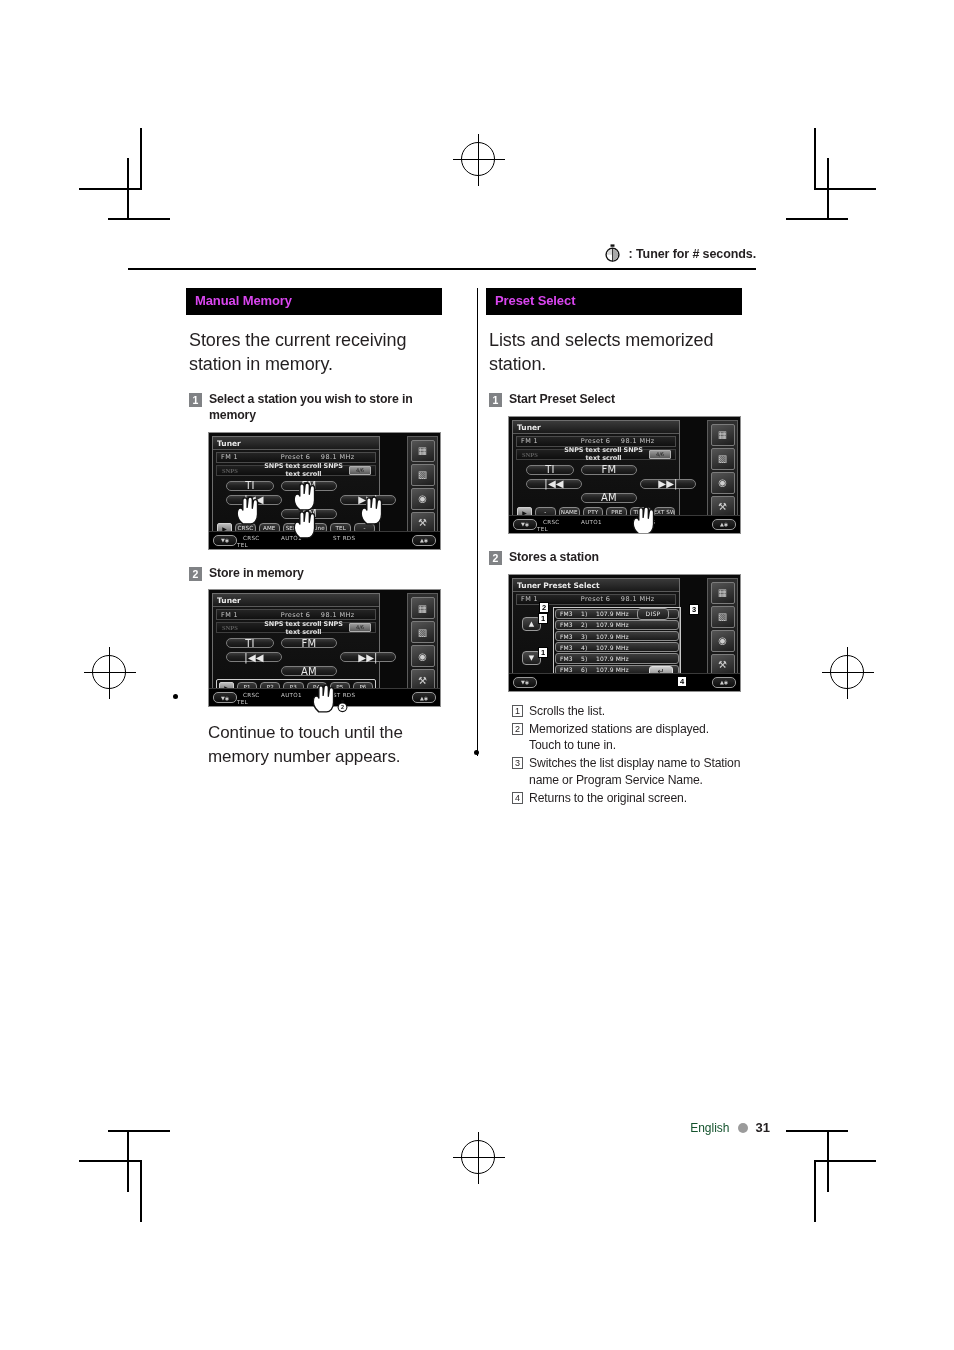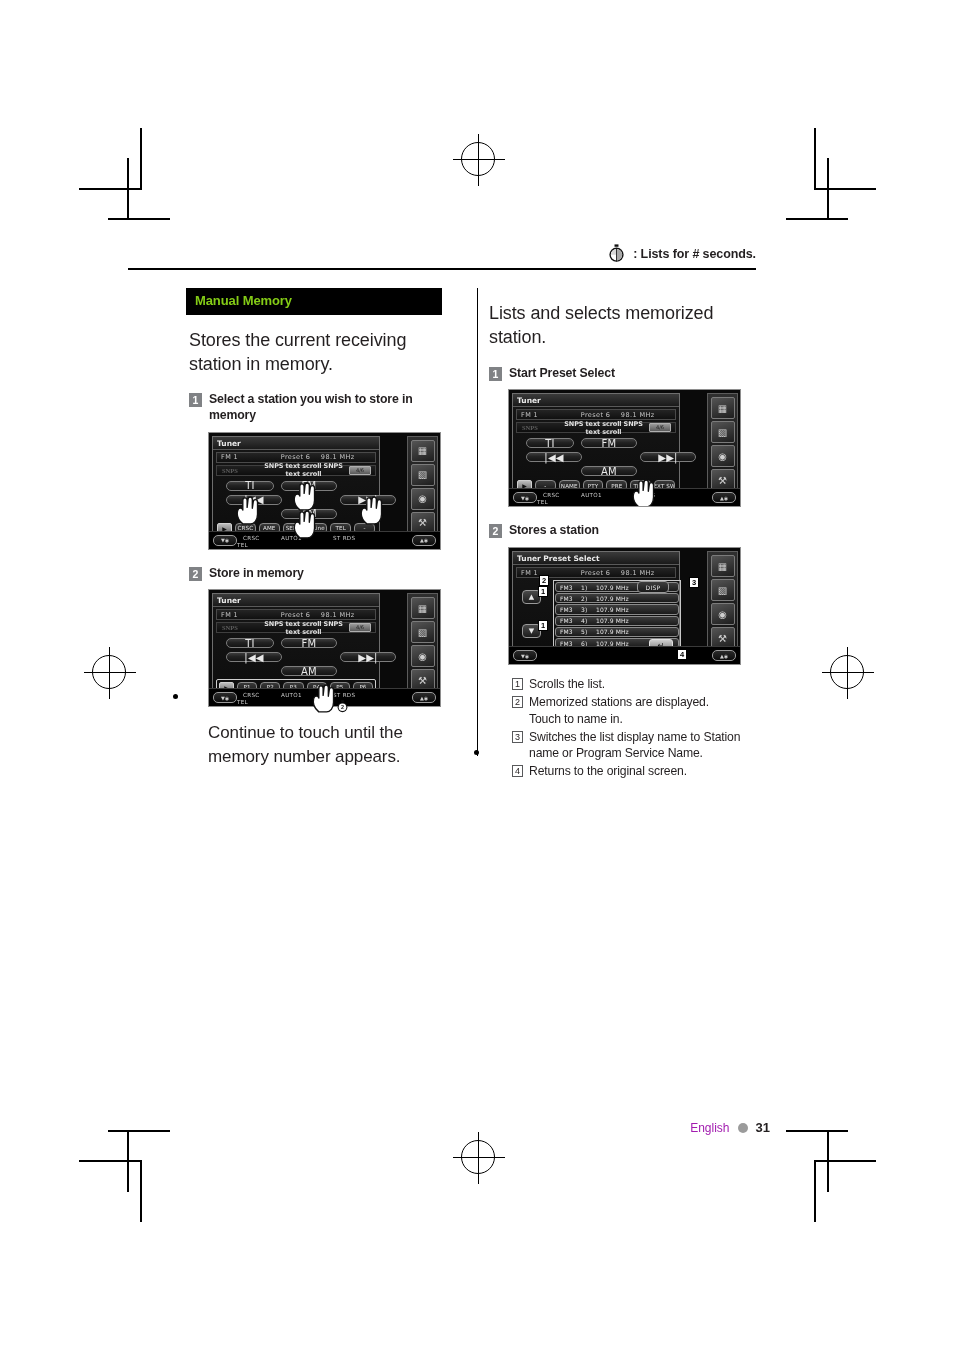--- a/index.html
+++ b/index.html
@@ -78,21 +78,21 @@
   }
   .dot-right {
     position: absolute;
     left: 474px; top: 750px;
     width: 5px; height: 5px; border-radius: 50%;
     background: #000;
   }
 
   .sec-header {
     background: #000;
-    color: #84cc16;
+    color: #d946ef;
     font-size: 13px;
     font-weight: bold;
     padding: 6px 9px 7px 9px;
     line-height: 1.05;
     letter-spacing: -0.1px;
   }
   .sec-intro {
     font-size: 18px;
     line-height: 1.35;
     margin: 13px 0 0 3px;
@@ -447,21 +447,21 @@
   
   .footer {
     position: absolute;
     right: 184px;
     bottom: 215px;
     display: flex;
     align-items: center;
     gap: 8px;
     font-size: 12px;
   }
-  .footer .lang { color: #a21caf; }
+  .footer .lang { color: #14532d; }
   .footer .fdot {
     width: 10px; height: 10px; border-radius: 50%;
     background: #9b9b9b;
   }
   .footer .pno { font-weight: bold; font-size: 13px; }
 </style>
 </head>
 <body>
 
 <div class="crop" style="left:140px;top:128px;width:2px;height:62px;"></div>
@@ -493,21 +493,21 @@
   <span class="stopwatch">
     <svg viewBox="0 0 24 24" width="19" height="19">
       <rect x="9.5" y="0.5" width="5" height="3" fill="#111"></rect>
       <circle cx="12" cy="13.5" r="9" fill="#111"></circle>
       <circle cx="12" cy="13.5" r="7.2" fill="#fff"></circle>
       <path d="M12 6.3 A7.2 7.2 0 0 1 12 20.7 Z" fill="#a9a9a9"></path>
       <path d="M4.8 13.5 a7.2 7.2 0 0 1 7.2 -7.2 v7.2 z" fill="#d9d9d9"></path>
       <rect x="11.4" y="5" width="1.2" height="17" fill="#111" opacity="0.85"></rect>
     </svg>
   </span>
-  <span>: Lists for # seconds.</span>
+  <span>: Tuner for # seconds.</span>
 </div>
 <div class="rule-top"></div>
 
 <div class="divider"></div>
 <div class="dot-left"></div>
 <div class="dot-right"></div>
 
 <div class="col col-left">
 
   <div class="sec-header">Manual Memory</div>
@@ -643,20 +643,21 @@
         <text x="12" y="17" font-size="10" font-family="Liberation Sans, sans-serif" font-weight="bold" text-anchor="middle" fill="#111">2</text>
       </svg>
     </div>
   </div>
 
   <div class="body-text">Continue to touch until the memory number appears.</div>
 </div>
 
 <div class="col col-right">
 
+  <div class="sec-header">Preset Select</div>
   <div class="sec-intro">Lists and selects memorized station.</div>
 
   <div class="step">
     <span class="step-num">1</span>
     <span class="step-text">Start Preset Select</span>
   </div>
 
   <div class="device">
     <div class="dev-main">
       <div class="dev-title">Tuner</div>
@@ -778,21 +779,21 @@
     <div class="callout" style="left:168px;top:101px;">4</div>
   </div>
 
   <div class="notes">
     <div class="note">
       <span class="note-num">1</span>
       <span class="note-text">Scrolls the list.</span>
     </div>
     <div class="note">
       <span class="note-num">2</span>
-      <span class="note-text">Memorized stations are displayed. Touch to name in.</span>
+      <span class="note-text">Memorized stations are displayed. Touch to tune in.</span>
     </div>
     <div class="note">
       <span class="note-num">3</span>
       <span class="note-text">Switches the list display name to Station name or Program Service Name.</span>
     </div>
     <div class="note">
       <span class="note-num">4</span>
       <span class="note-text">Returns to the original screen.</span>
     </div>
   </div>

